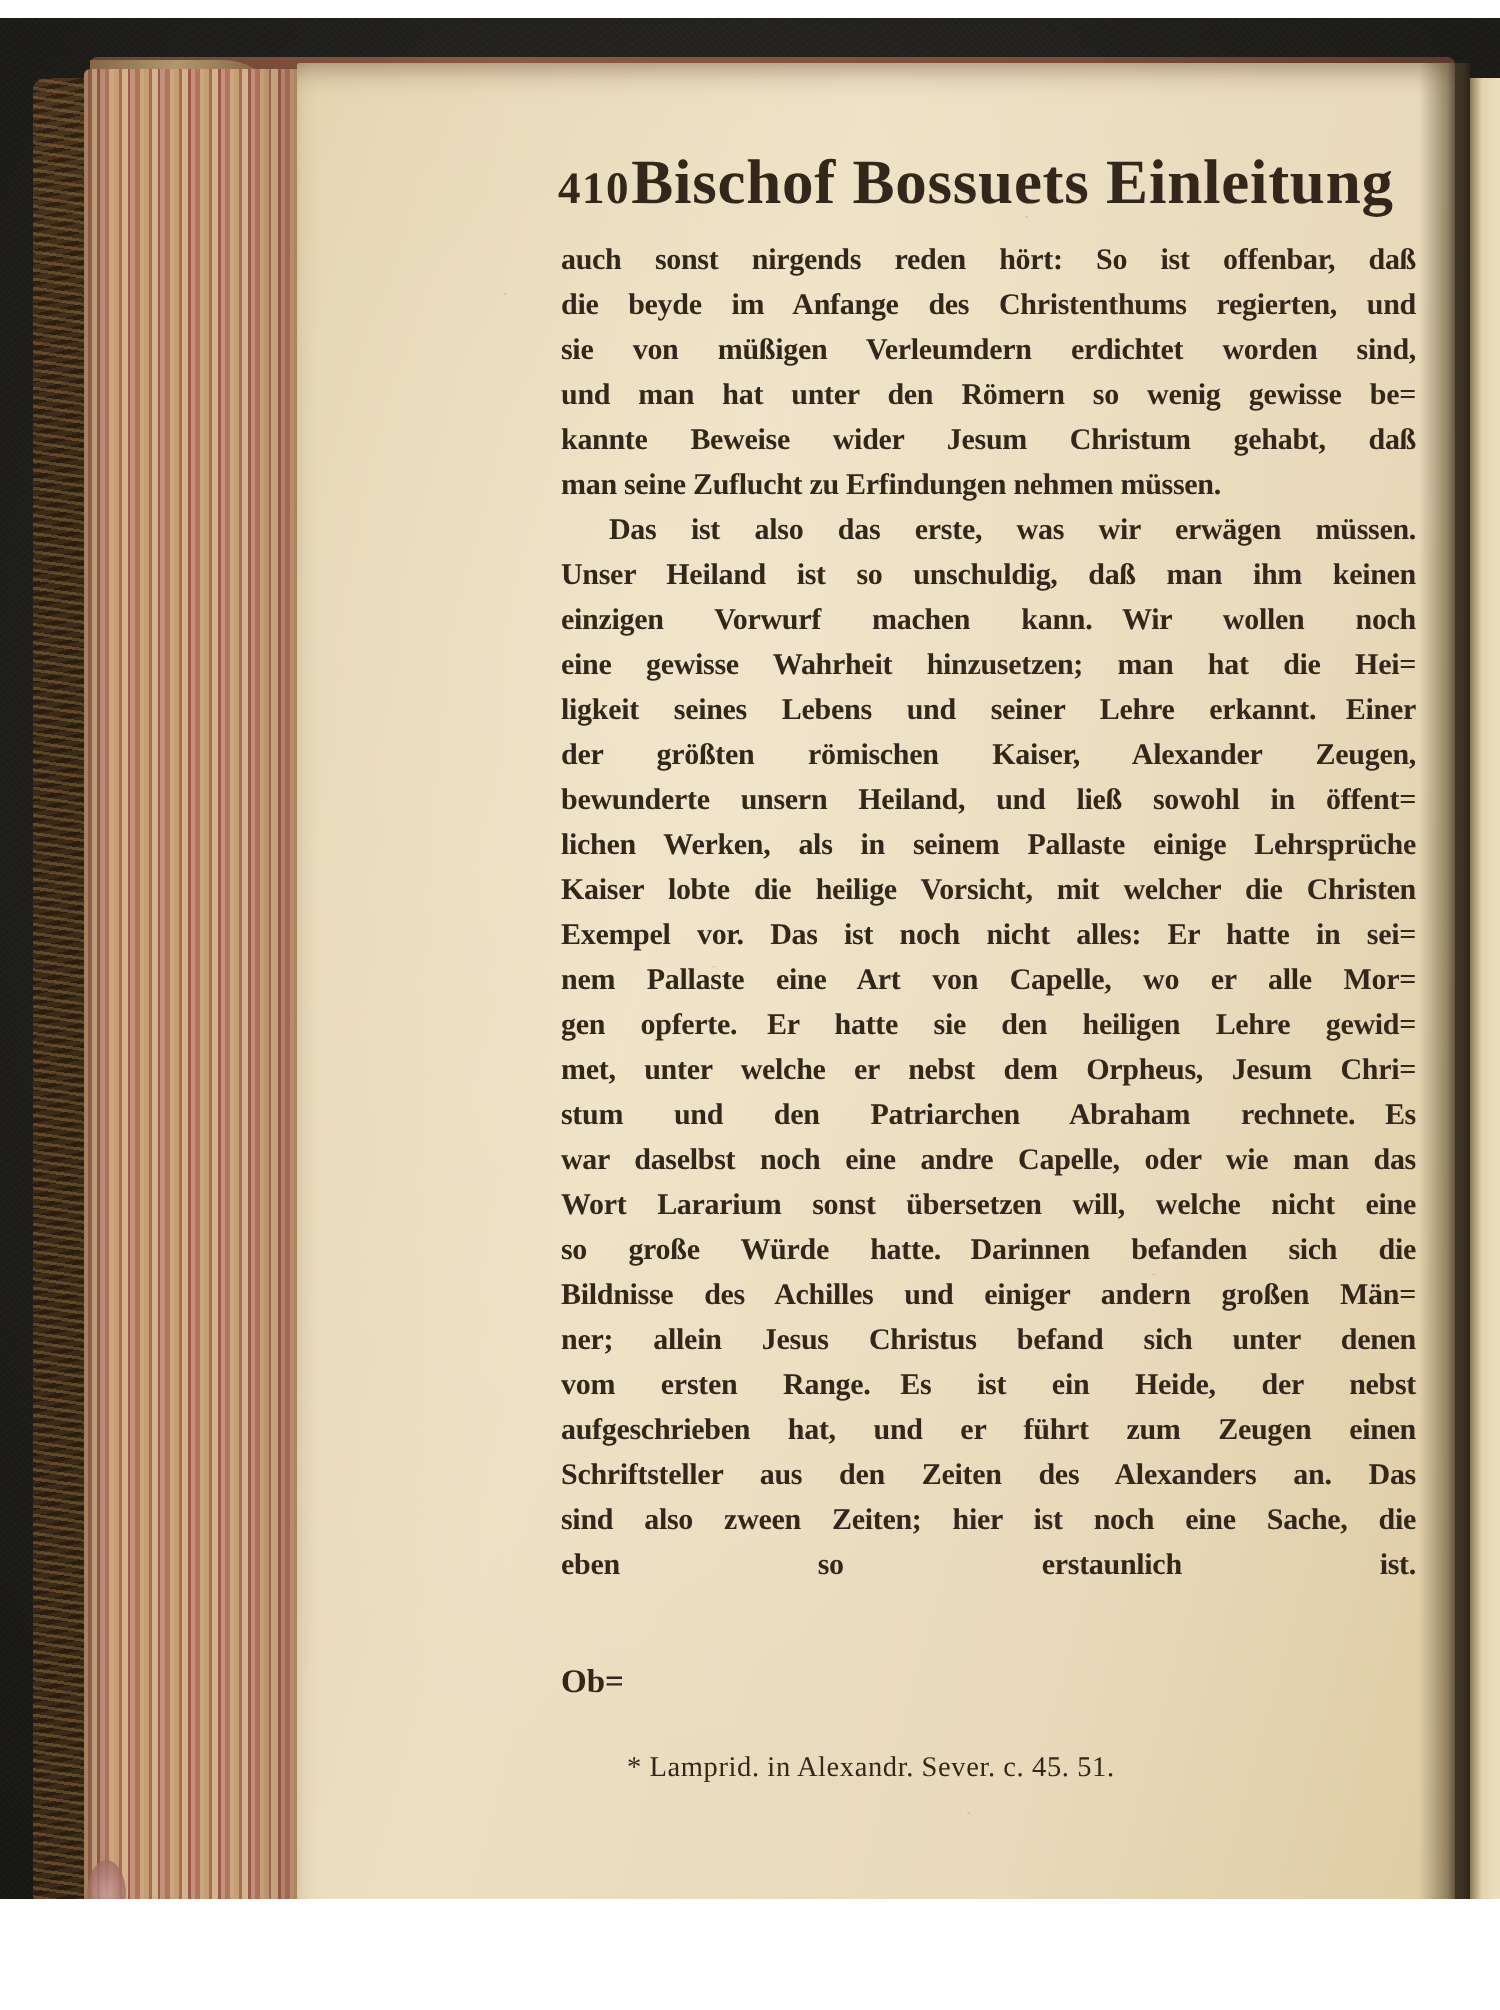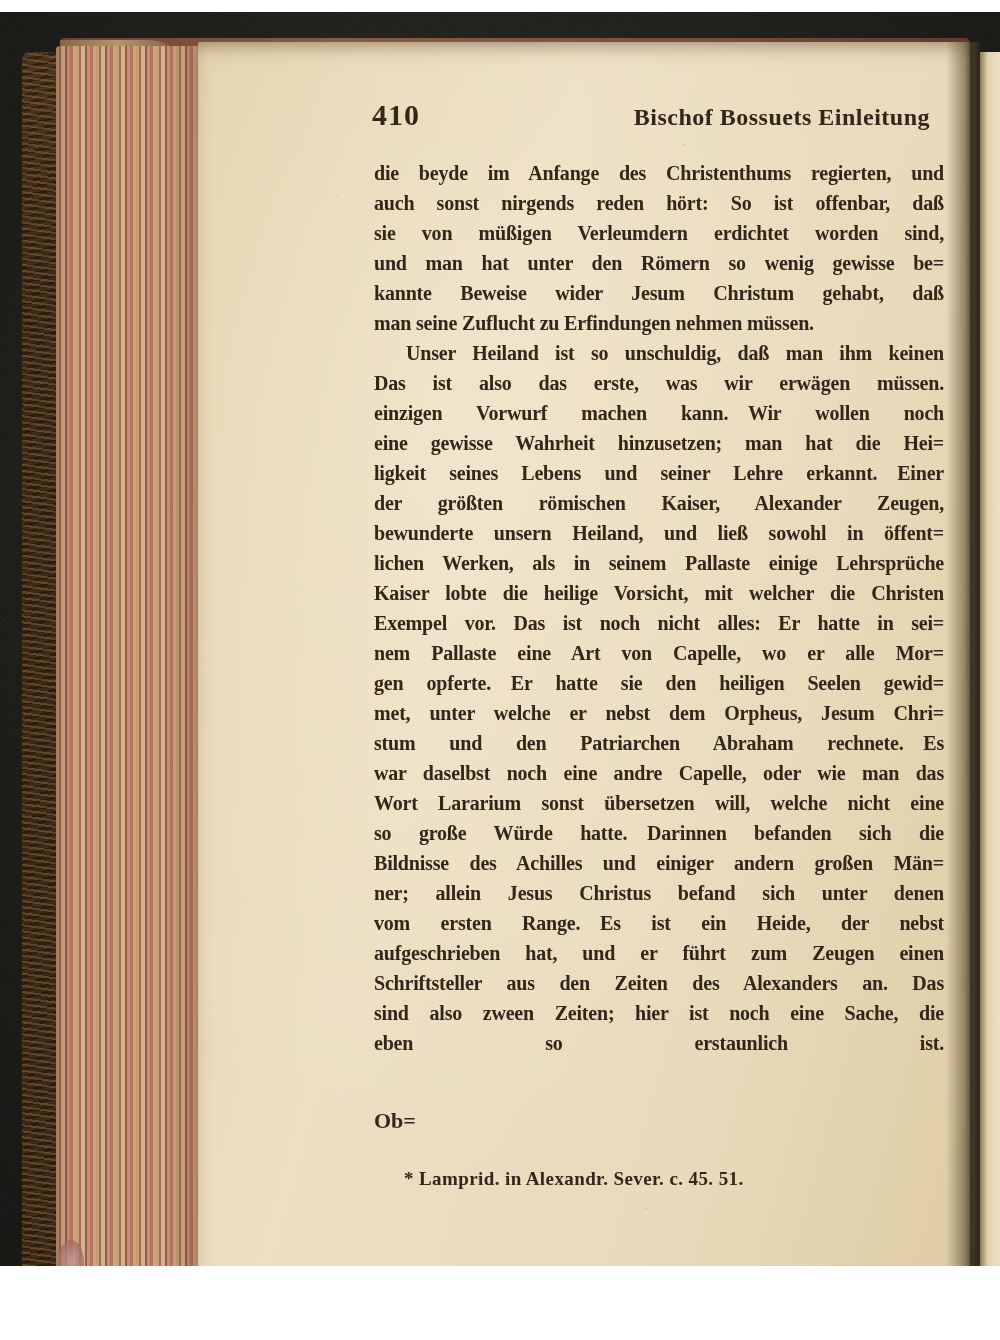--- a/index.html
+++ b/index.html
@@ -85,41 +85,41 @@
   
   .print{ color:#33261a; }
   .header-row{
     position:absolute; left:372px; top:86px; width:572px; height:46px;
     display:flex; align-items:baseline;
   }
   .page-number{
     font-size:30px; font-weight:700; letter-spacing:1px;
   }
   .header-title{
-    flex:1; text-align:right; font-size:24px; font-weight:700; letter-spacing:.5px;
+    flex:1; text-align:center; font-size:42px; font-weight:700; letter-spacing:.5px;
     padding-right:14px; white-space:nowrap;
   }
   .text-block{
     position:absolute; left:374px; top:146px; width:570px;
   }
   .textline{
     font-size:20px; font-weight:700; line-height:30px; height:30px;
     letter-spacing:-0.2px; white-space:normal; overflow:visible;
     text-align:justify; text-align-last:justify;
   }
   .text-block div.textline:nth-of-type(6),
   .text-block div.textline:nth-of-type(32){ text-align-last:left; }
   .text-block div.textline:nth-of-type(7){ text-indent:1.6em; }
   .catchword-line{
     position:absolute; left:374px; top:1096px; width:562px;
     text-align:left; font-size:22px; font-weight:700;
   }
   .footnote{
-    position:absolute; left:404px; top:1156px; width:540px;
-    font-size:19px; font-weight:700; letter-spacing:.4px;
+    position:absolute; left:418px; top:1156px; width:540px;
+    font-size:19px; font-weight:400; letter-spacing:.4px;
   }
 </style>
 </head>
 <body>
 
 <div class="scene">
 
   <div class="top-edge"></div>
   <div class="cover-strip"></div>
   <div class="cover-damage-top"></div>
@@ -133,57 +133,57 @@
   <div class="gutter-shadow"></div>
   <div class="next-page-edge"></div>
 
   <div class="header-row print">
     <span class="page-number">410</span>
     <span class="header-title">Bischof Bossuets Einleitung</span>
   </div>
 
   <div class="text-block print">
 
+      <div class="textline">auch sonst nirgends reden hört: So ist offenbar, daß</div>
+
       <div class="textline">die beyde im Anfange des Christenthums regierten, und</div>
 
-      <div class="textline">auch sonst nirgends reden hört: So ist offenbar, daß</div>
-
       <div class="textline">sie von müßigen Verleumdern erdichtet worden sind,</div>
 
       <div class="textline">und man hat unter den Römern so wenig gewisse be=</div>
 
       <div class="textline">kannte Beweise wider Jesum Christum gehabt, daß</div>
 
       <div class="textline">man seine Zuflucht zu Erfindungen nehmen müssen.</div>
 
+      <div class="textline">Das ist also das erste, was wir erwägen müssen.</div>
+
       <div class="textline">Unser Heiland ist so unschuldig, daß man ihm keinen</div>
 
-      <div class="textline">Das ist also das erste, was wir erwägen müssen.</div>
-
       <div class="textline">einzigen Vorwurf machen kann. Wir wollen noch</div>
 
       <div class="textline">eine gewisse Wahrheit hinzusetzen; man hat die Hei=</div>
 
       <div class="textline">ligkeit seines Lebens und seiner Lehre erkannt. Einer</div>
 
       <div class="textline">der größten römischen Kaiser, Alexander Zeugen,</div>
 
       <div class="textline">bewunderte unsern Heiland, und ließ sowohl in öffent=</div>
 
       <div class="textline">lichen Werken, als in seinem Pallaste einige Lehrsprüche</div>
 
 
       <div class="textline">Kaiser lobte die heilige Vorsicht, mit welcher die Christen</div>
 
 
       <div class="textline">Exempel vor. Das ist noch nicht alles: Er hatte in sei=</div>
 
       <div class="textline">nem Pallaste eine Art von Capelle, wo er alle Mor=</div>
 
-      <div class="textline">gen opferte. Er hatte sie den heiligen Seelen gewid=</div>
+      <div class="textline">gen opferte. Er hatte sie den heiligen Lehre gewid=</div>
 
       <div class="textline">met, unter welche er nebst dem Orpheus, Jesum Chri=</div>
 
       <div class="textline">stum und den Patriarchen Abraham rechnete. Es</div>
 
       <div class="textline">war daselbst noch eine andre Capelle, oder wie man das</div>
 
       <div class="textline">Wort Lararium sonst übersetzen will, welche nicht eine</div>
 
       <div class="textline">so große Würde hatte. Darinnen befanden sich die</div>

